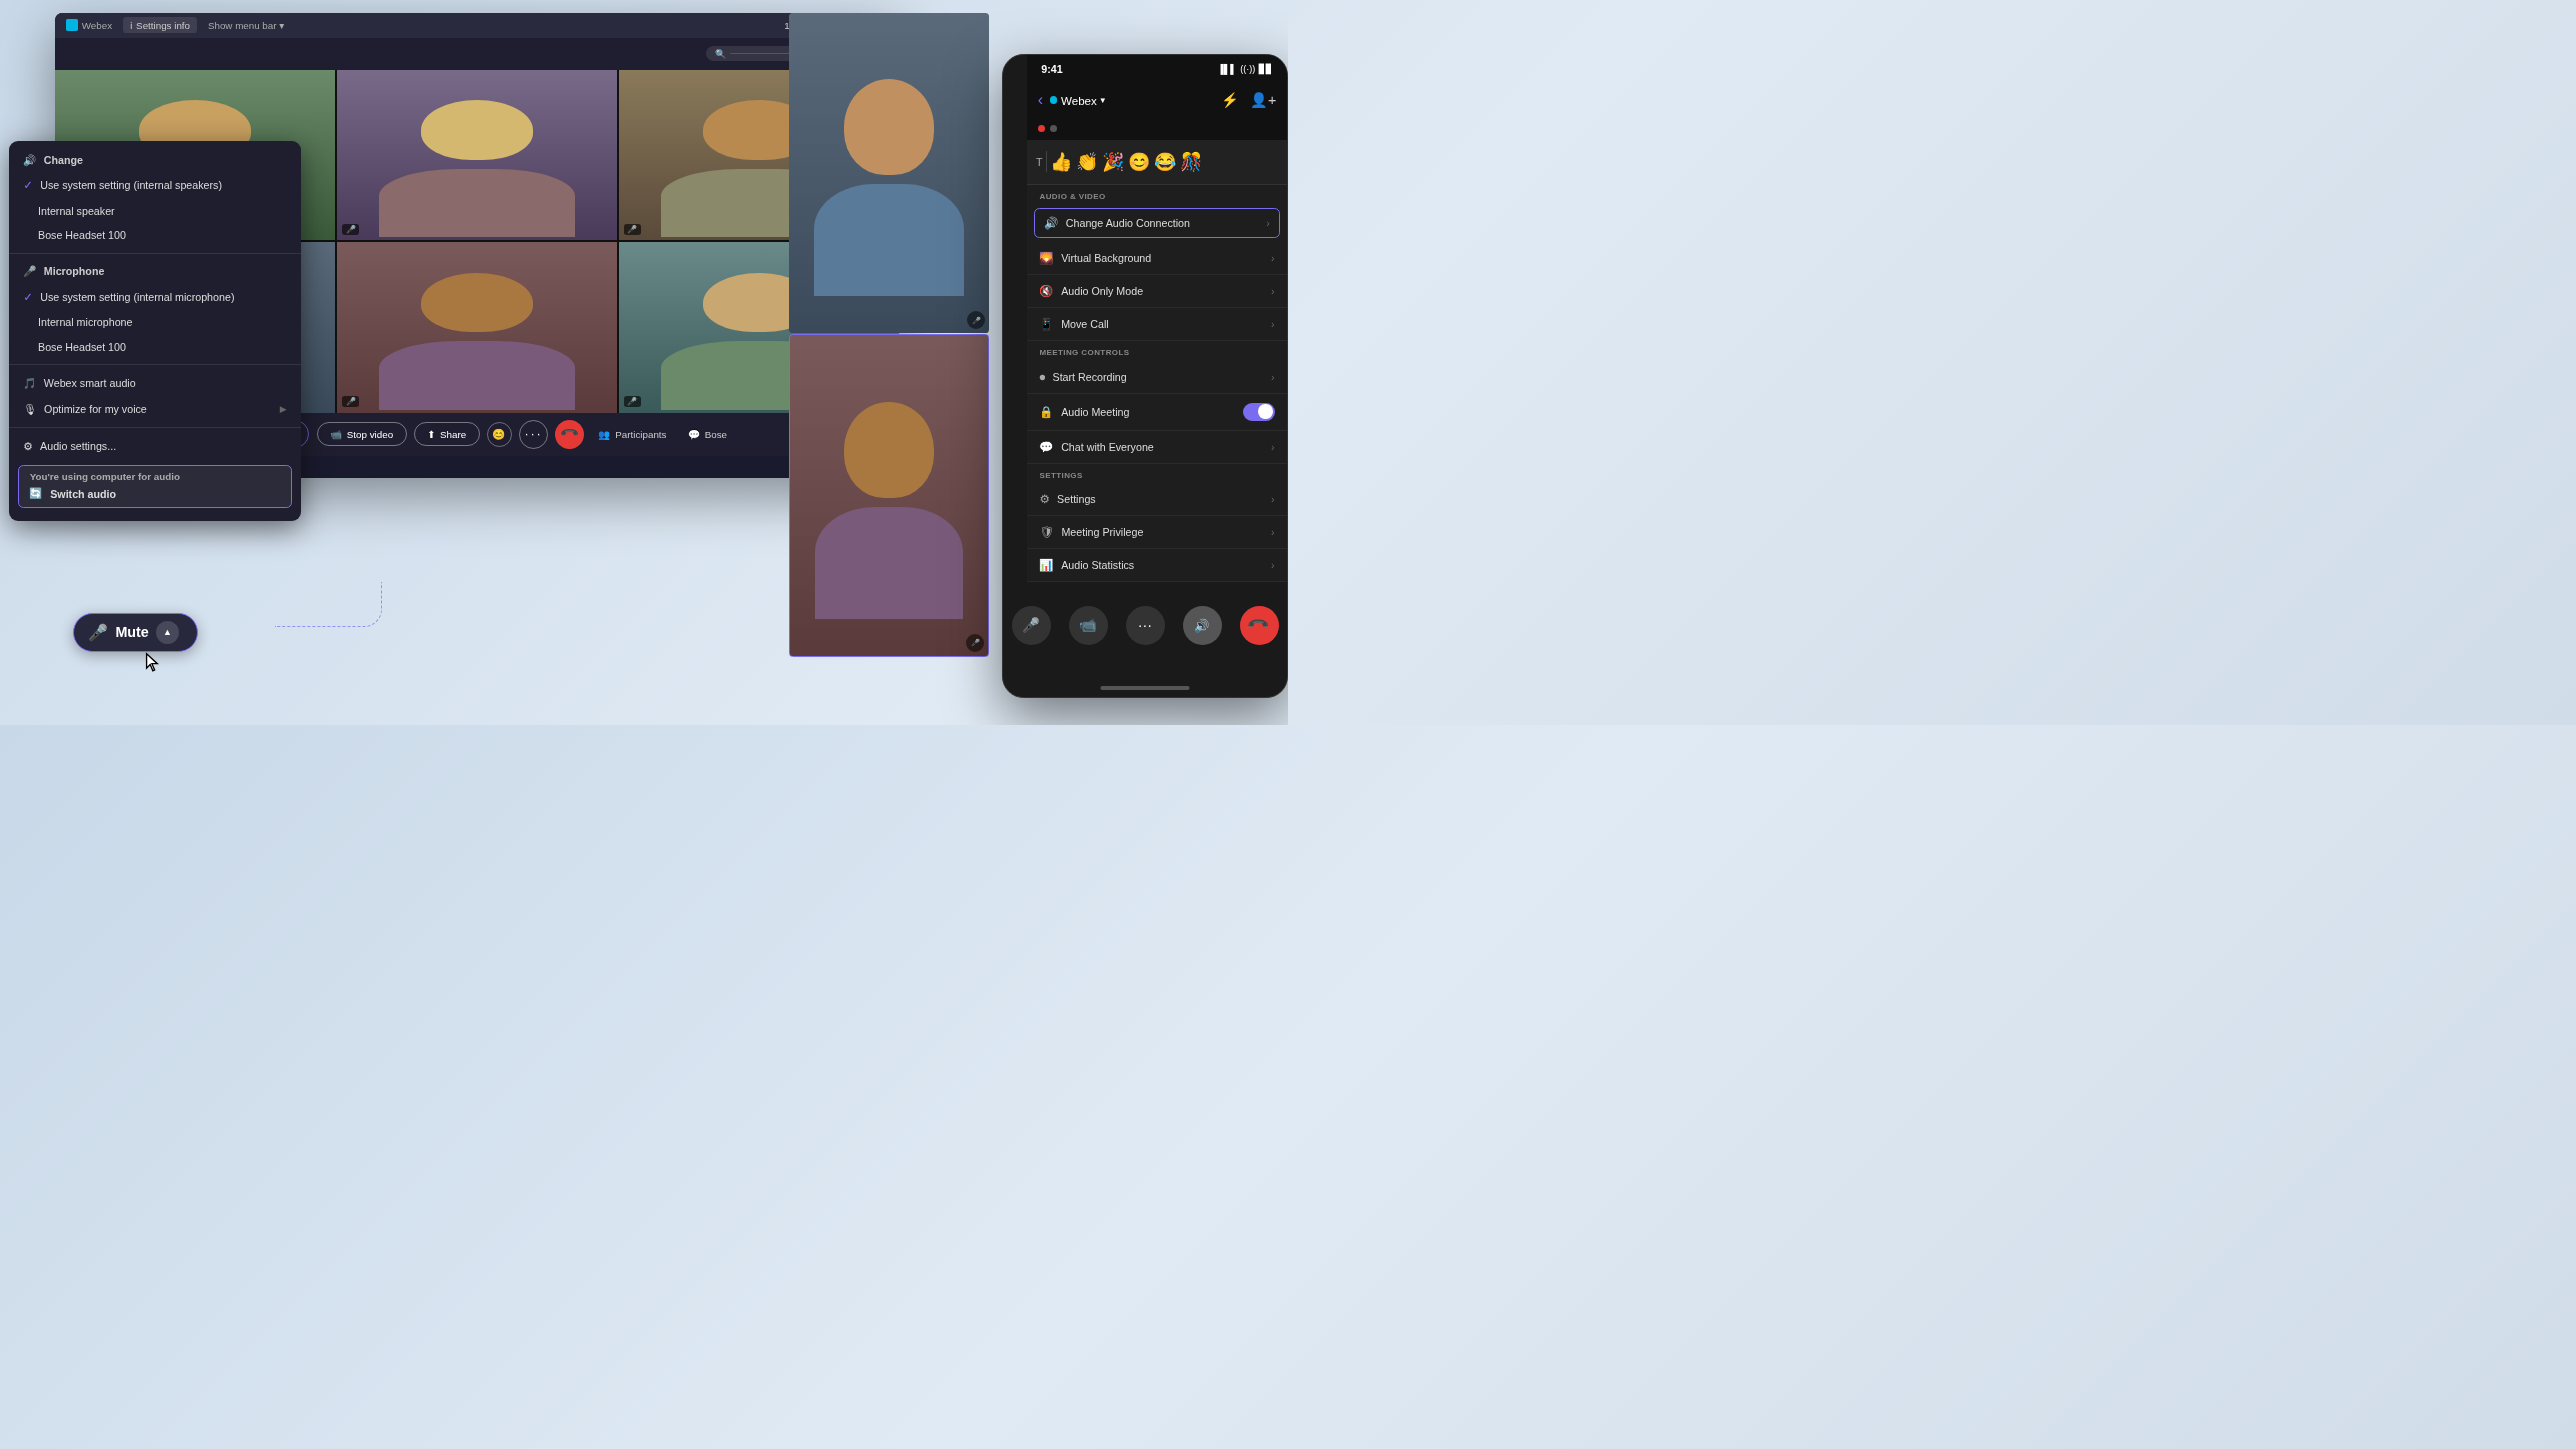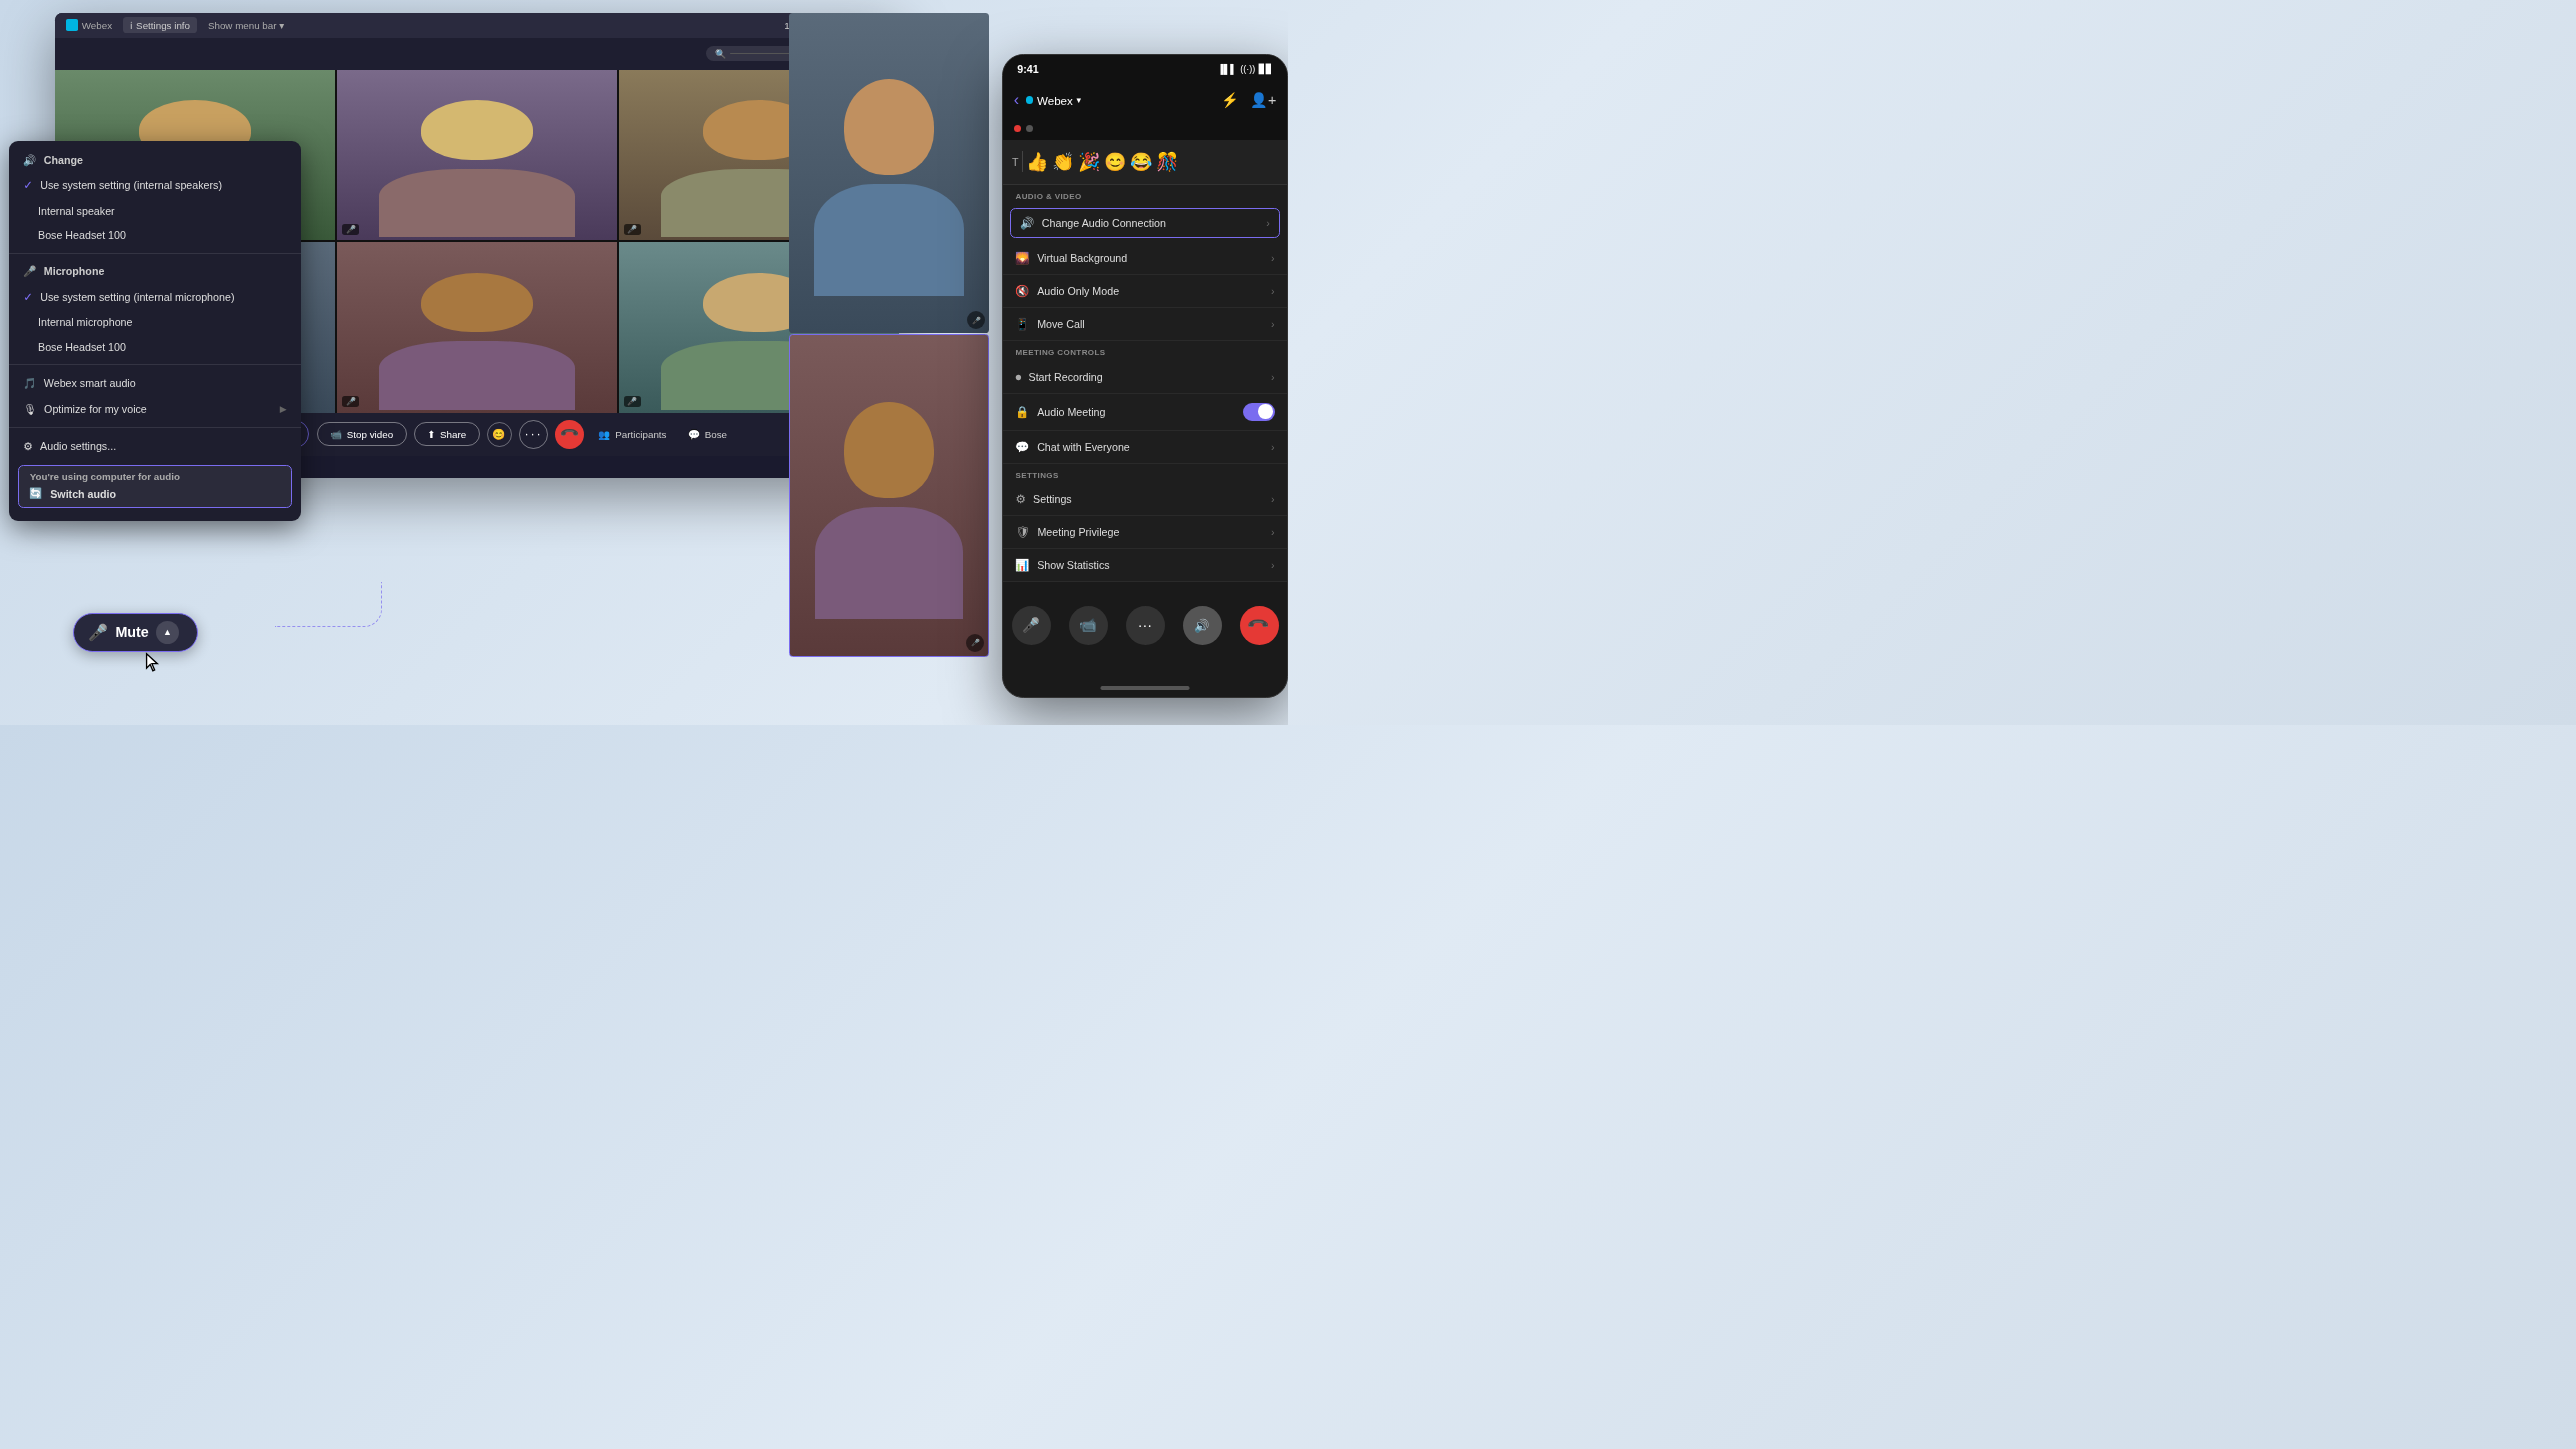--- a/index.html
+++ b/index.html
@@ -284,20 +284,21 @@
       position: absolute;
       top: 54px;
       right: 0;
       width: 286px;
       height: 644px;
       background: #1a1a1a;
       border-radius: 21.5px;
       overflow: hidden;
       box-shadow: 0 18px 54px rgba(0,0,0,0.5);
       border: 1.3px solid #333;
+      padding-left: 24px;
     }
     .mobile-status-bar {
       height: 27px;
       background: #111;
       display: flex;
       align-items: center;
       padding: 0 14.3px;
       justify-content: space-between;
     }
     .mobile-time { color: white; font-size: 10.7px; font-weight: 600; }
@@ -881,21 +882,21 @@
     </div>
 
     <div class="mobile-menu-item">
       <span class="mobile-menu-icon">🛡</span>
       <span class="mobile-menu-text">Meeting Privilege</span>
       <span class="mobile-menu-arrow">›</span>
     </div>
 
     <div class="mobile-menu-item">
       <span class="mobile-menu-icon">📊</span>
-      <span class="mobile-menu-text">Show Statistics</span>
+      <span class="mobile-menu-text">Audio Statistics</span>
       <span class="mobile-menu-arrow">›</span>
     </div>
   </div>
 
   <div class="mobile-bottom-controls">
     <div class="mobile-ctrl-btn">
       <span>🎤</span>
     </div>
     <div class="mobile-ctrl-btn">
       <span>📹</span>

